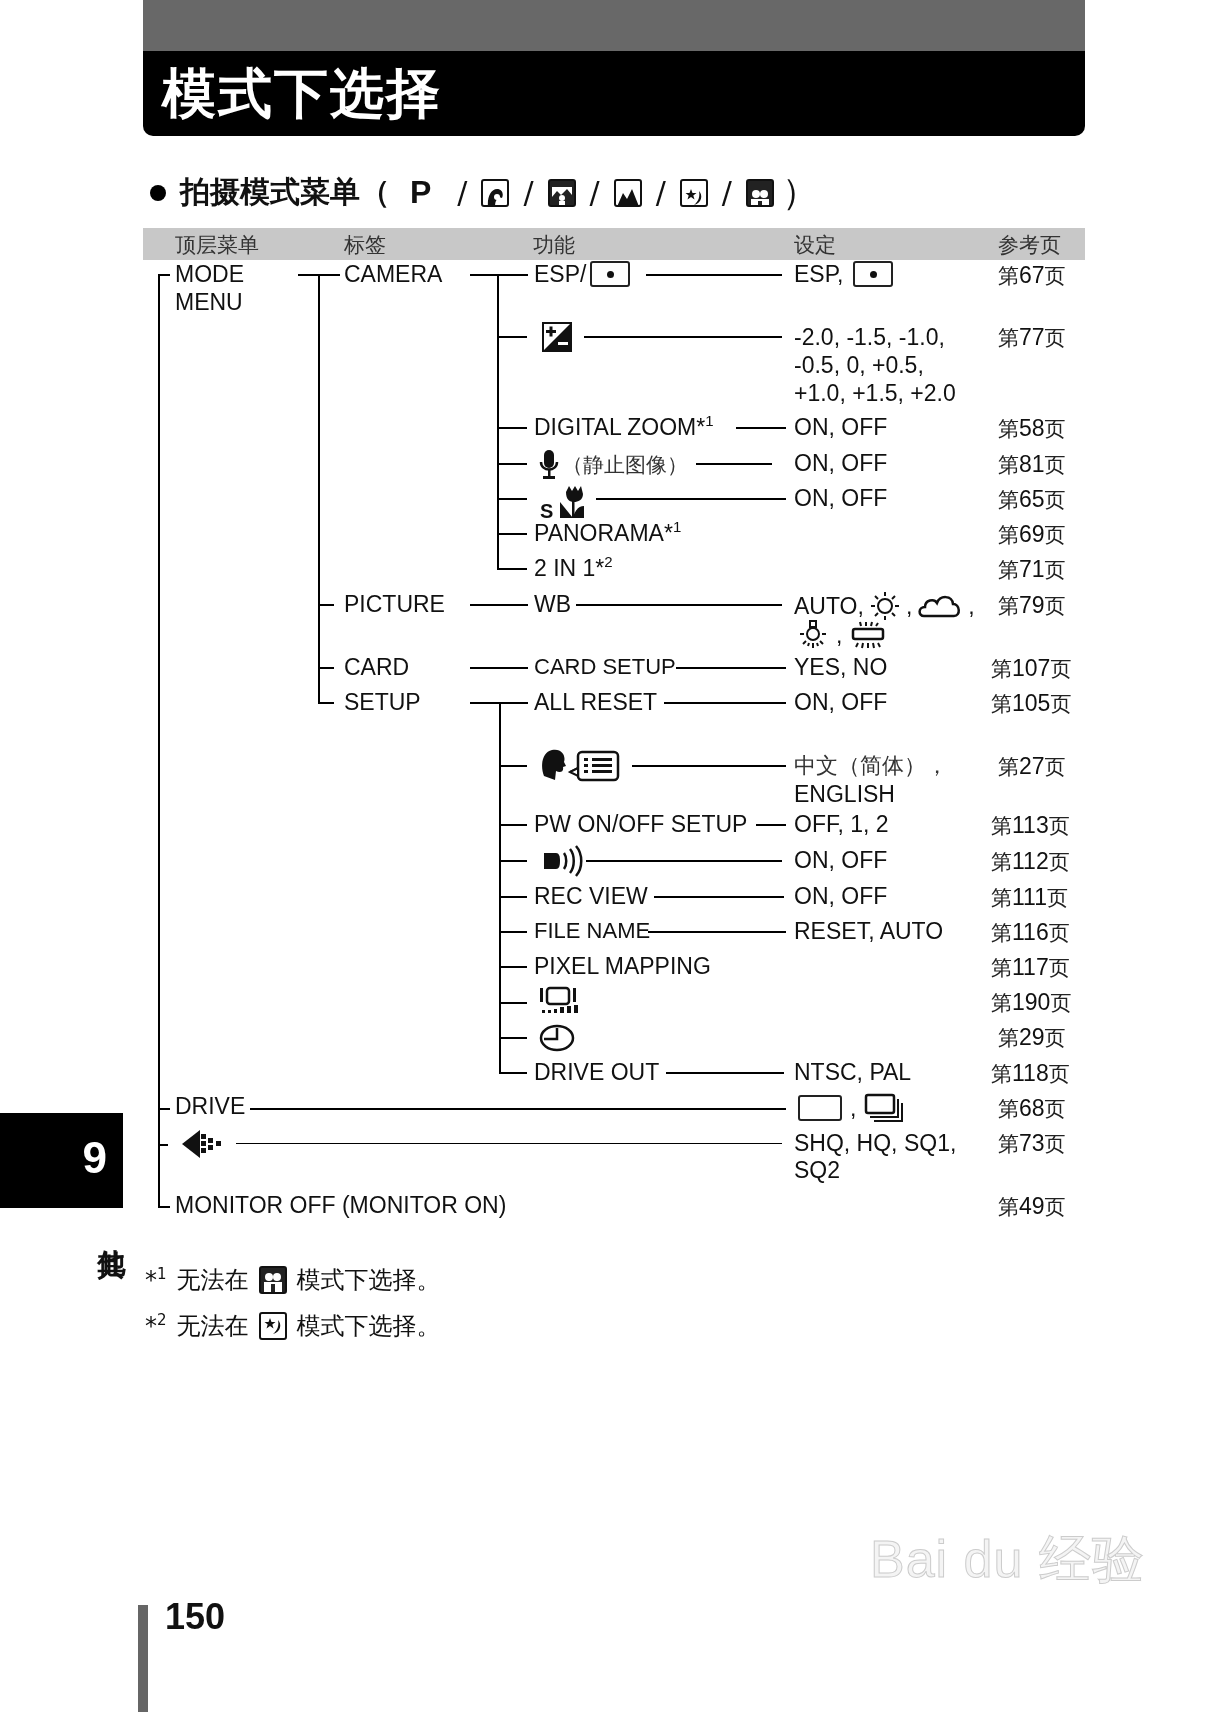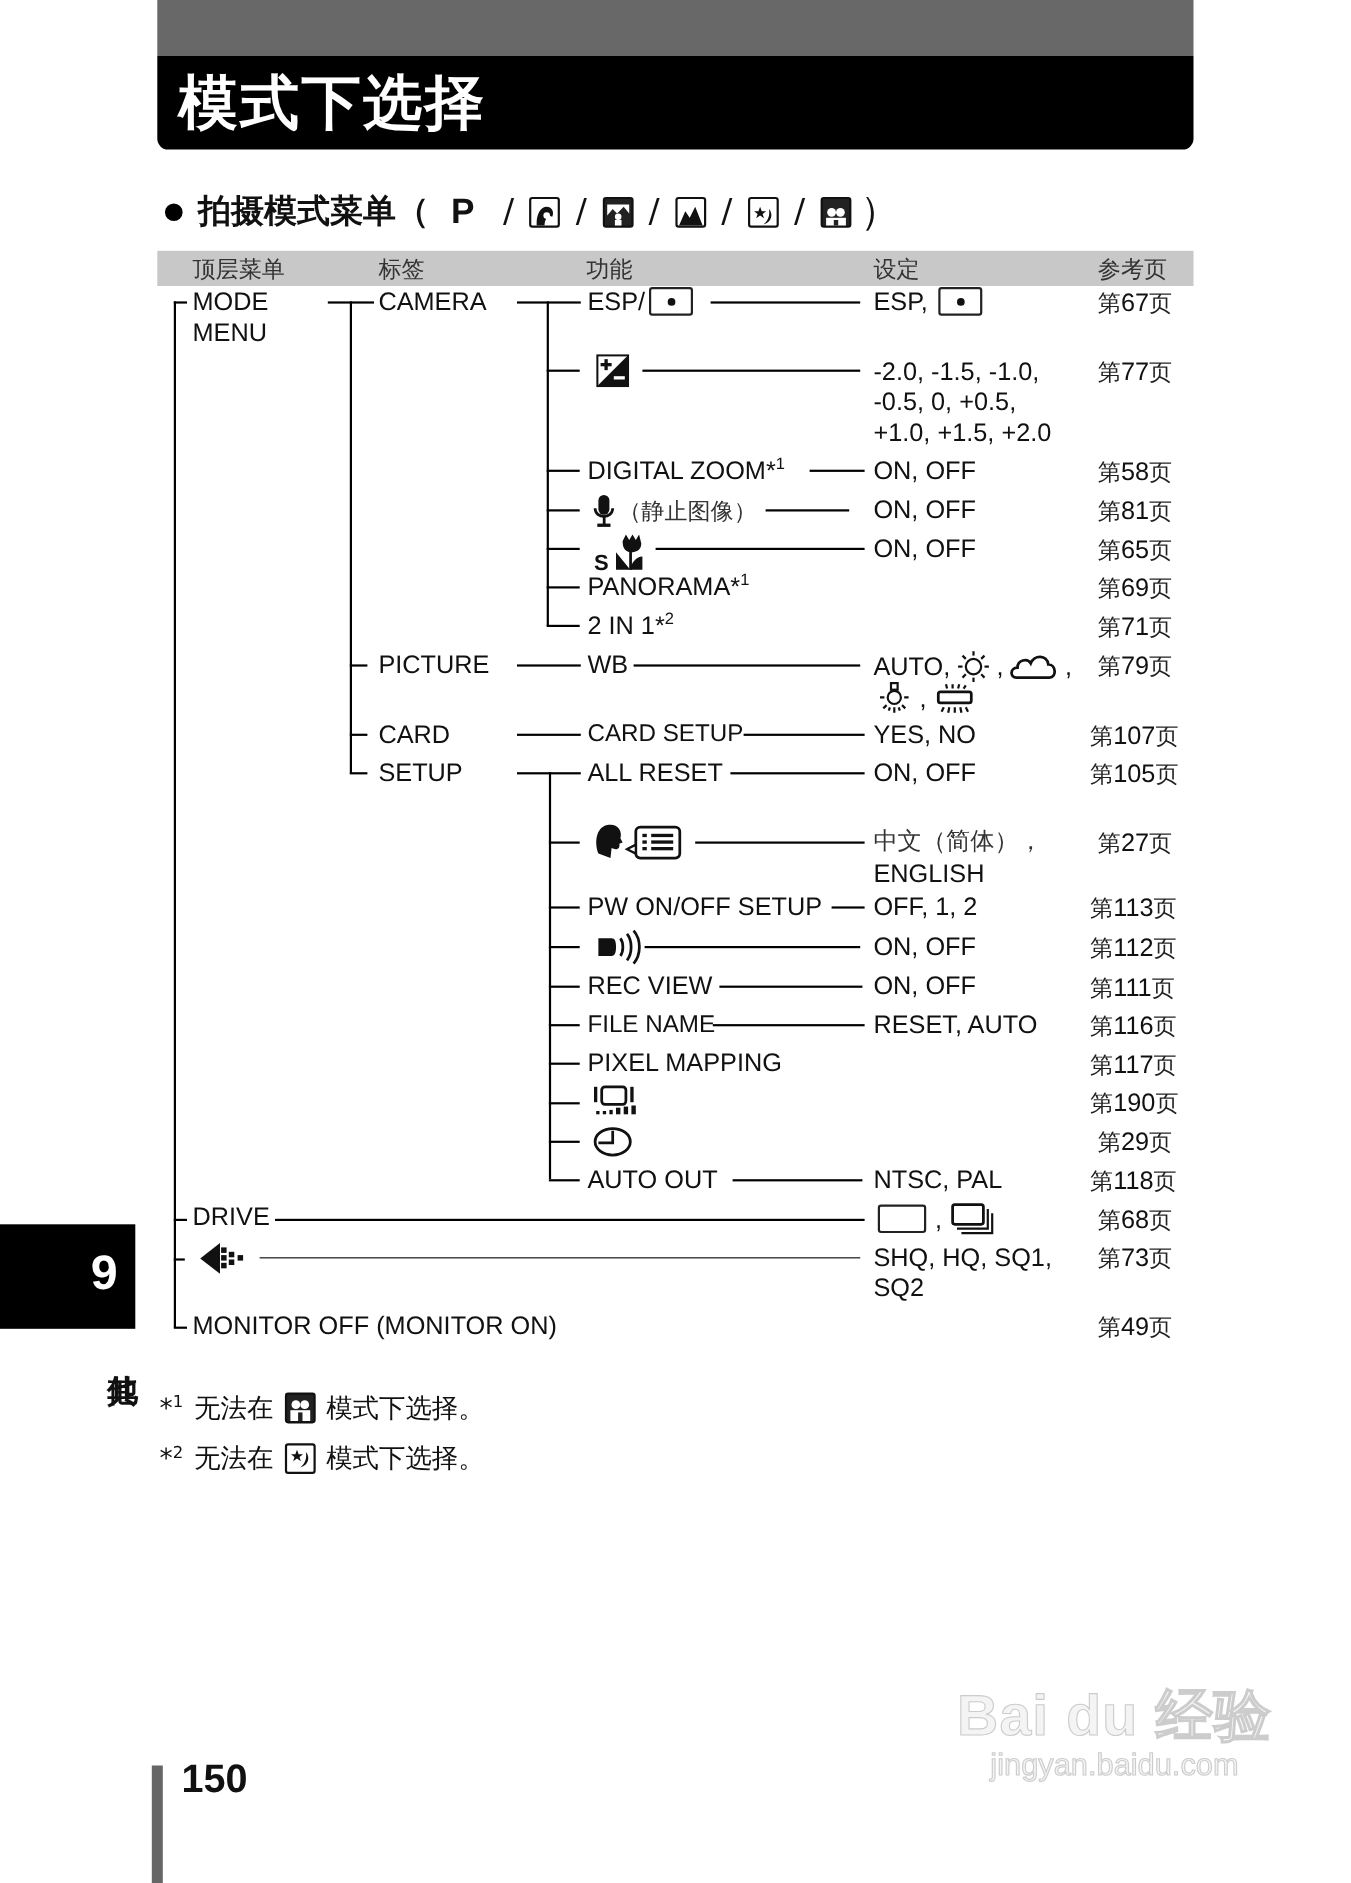--- a/index.html
+++ b/index.html
@@ -26,21 +26,21 @@
   .zh{font-family:"DejaVu Sans",sans-serif;font-size:21px;color:#333;}
   sup{font-size:15px;vertical-align:9px;line-height:0;}
   .box-icon{display:inline-block;border:2px solid #222;border-radius:3px;box-sizing:border-box;vertical-align:middle;position:relative;}
   .tab9{left:0;top:1113px;width:123px;height:95px;background:#000;}
   .tab9 span{position:absolute;right:16px;top:20px;color:#fff;font-size:44px;font-weight:bold;}
   .tabtxt{left:92px;top:1228px;writing-mode:vertical-rl;font-size:28px;font-weight:bold;font-family:"DejaVu Sans",sans-serif;}
   .note{font-size:24px;font-family:"DejaVu Sans",sans-serif;display:flex;align-items:center;gap:10px;white-space:nowrap;}
   .pgbar{left:138px;top:1605px;width:10px;height:107px;background:#666;}
   .pgnum{left:165px;top:1596px;font-size:36px;font-weight:bold;}
   .wm{left:870px;top:1525px;color:#e2e2e2;text-align:center;}
-  .wm .big{font-size:52px;font-weight:bold;letter-spacing:1px;-webkit-text-stroke:1px #ccc;color:#f4f4f4;}
+  .wm .big{font-size:52px;font-weight:normal;letter-spacing:1px;-webkit-text-stroke:1px #ccc;color:#f4f4f4;}
   .wm .small{font-size:28px;-webkit-text-stroke:1px #ccc;color:#f4f4f4;margin-top:-6px;}
 </style>
 </head>
 <body>
 
 <div class="abs hdr-gray"></div>
 <div class="abs hdr-black"></div>
 <div class="abs hdr-title">模式下选择</div>
 
 <div class="abs sec">
@@ -237,21 +237,21 @@
       <rect x="29" y="20" width="4" height="7" fill="#111"></rect>
       <rect x="36" y="19" width="4" height="8" fill="#111"></rect>
     </svg>
 </div>
 <div class="abs" style="left:538px;top:1024px">
   <svg width="38" height="28" viewBox="0 0 38 28">
       <ellipse cx="19" cy="14" rx="16" ry="12" fill="#fff" stroke="#111" stroke-width="2.5"></ellipse>
       <path d="M19 4 L19 15 L6 15" fill="none" stroke="#111" stroke-width="2.5"></path>
     </svg>
 </div>
-<div class="abs t" style="left:534px;top:1059px">AUTO OUT</div>
+<div class="abs t" style="left:534px;top:1059px">DRIVE OUT</div>
 
 <div class="abs t" style="left:794px;top:261px;display:flex;align-items:center;gap:10px">
   <span>ESP,</span>
   <span class="box-icon" style="width:40px;height:26px">
       <span style="position:absolute;left:15px;top:8px;width:7px;height:7px;border-radius:50%;background:#111"></span>
     </span>
 </div>
 <div class="abs t" style="left:794px;top:323px;line-height:28px">
   <div>-2.0, -1.5, -1.0,</div>
   <div>-0.5, 0, +0.5,</div>
@@ -383,14 +383,13 @@
         <path d="M17 6 C21 10 20 18 12 20 C17 16 18 11 17 6Z" fill="#111"></path>
       </svg></span>
   <span>模式下选择。</span>
 </div>
 
 <div class="abs pgbar"></div>
 <div class="abs pgnum">150</div>
 
 <div class="abs wm">
   <div class="big">Bai du 经验</div>
-  <div class="small">jingyan.baidu.com</div>
 </div>
 
 </body></html>

